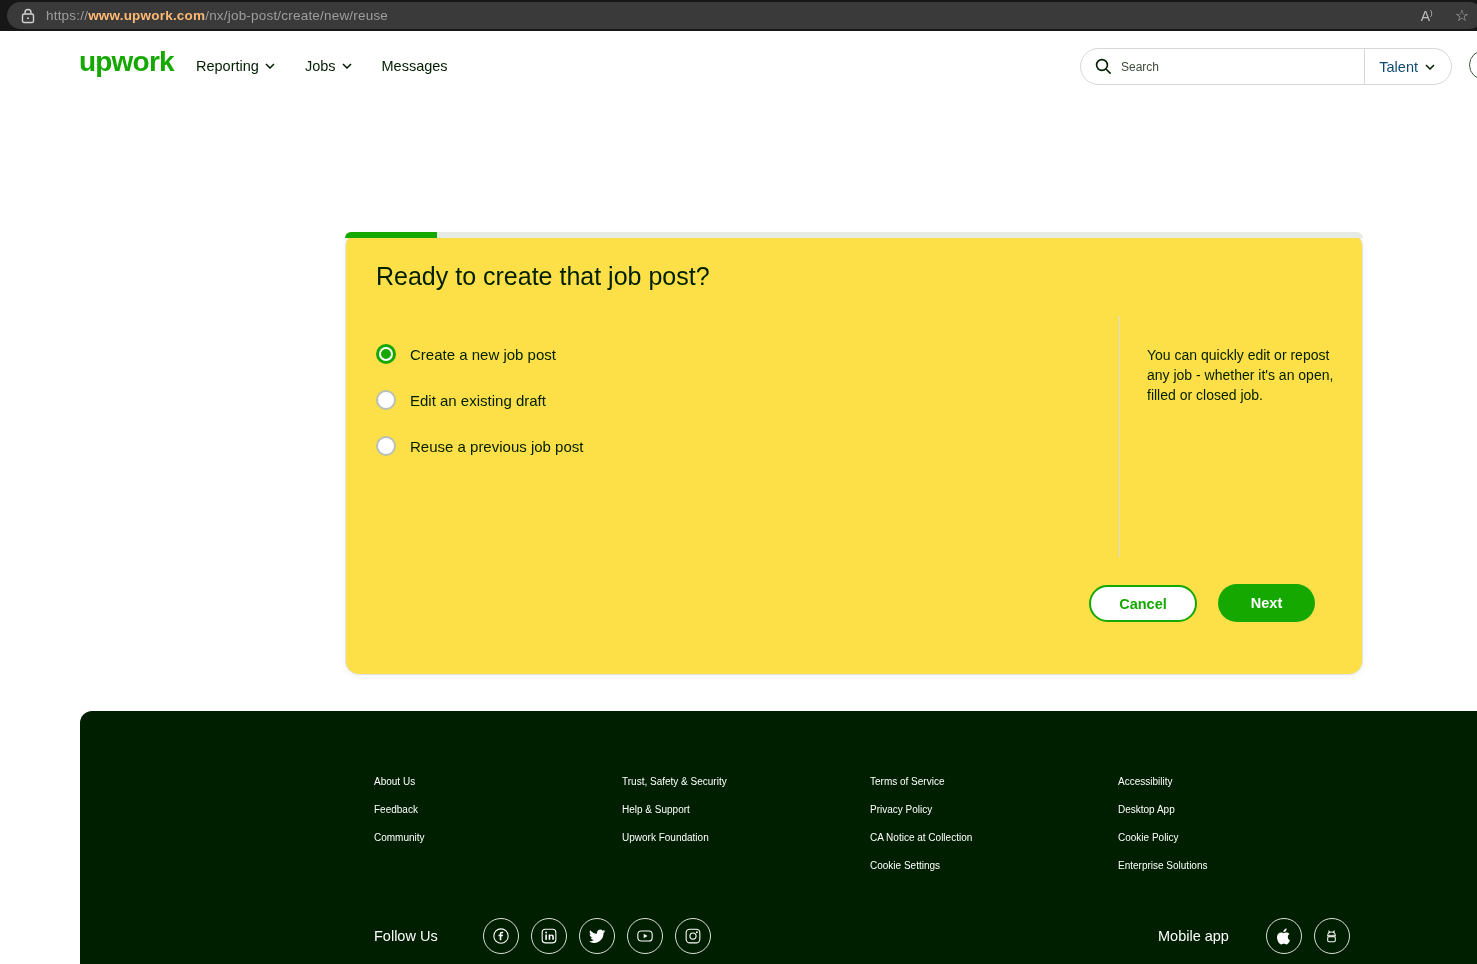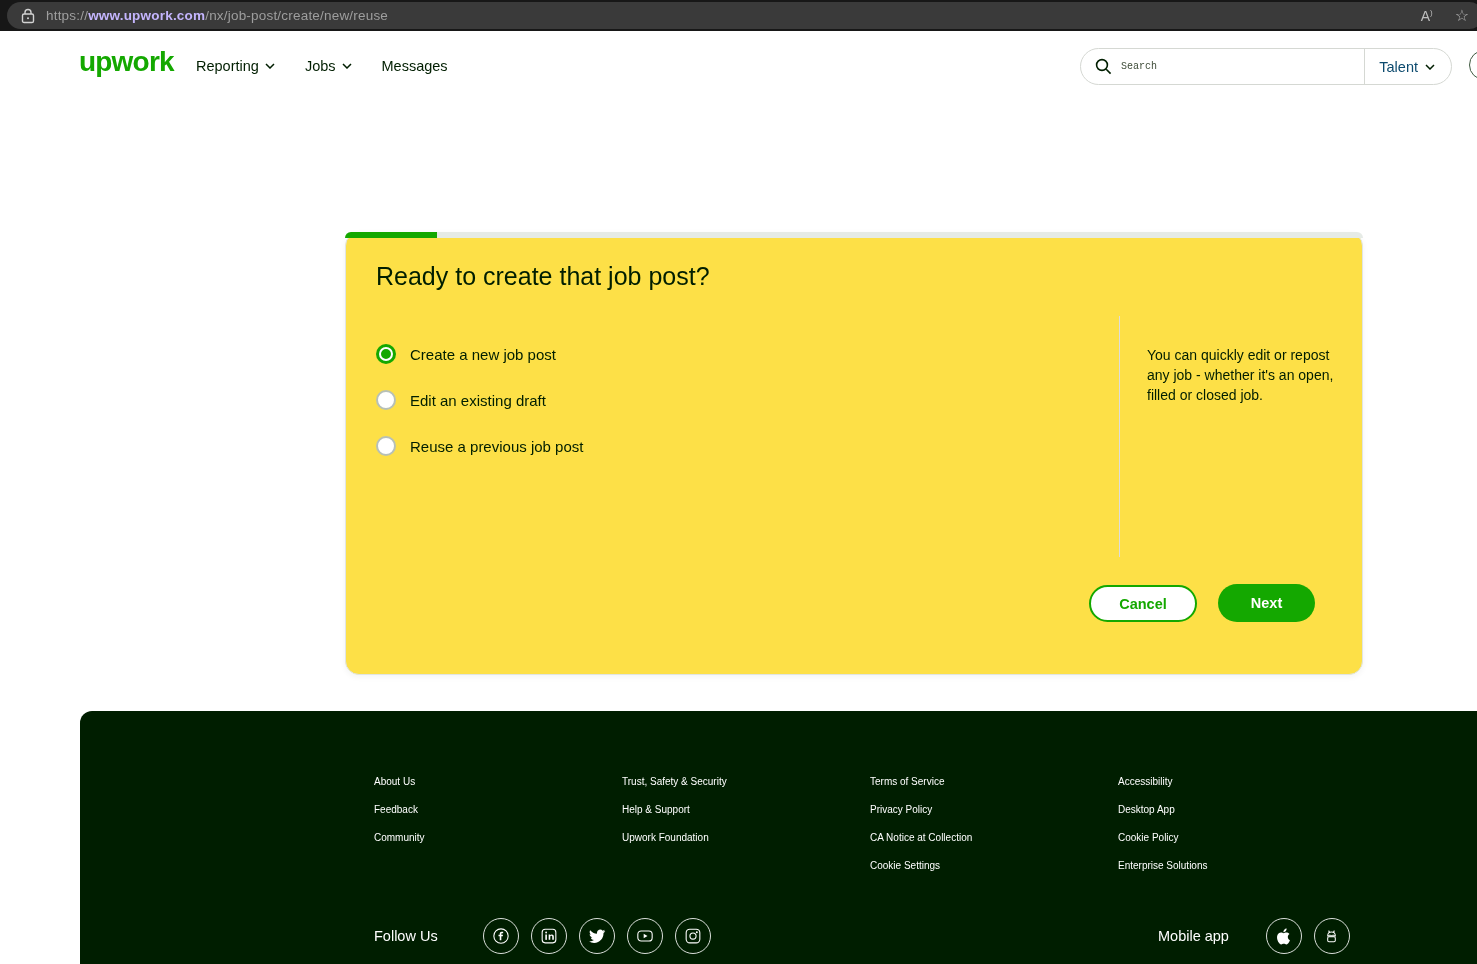--- a/index.html
+++ b/index.html
@@ -6,37 +6,37 @@
   html,body { width:1477px; height:964px; }
   body { font-family:"Liberation Sans", sans-serif; background:#fff; }
   .screen { position:relative; width:1477px; height:964px; overflow:hidden; background:#fff; }
 
   
   .browser-bar { position:absolute; left:0; top:0; width:1477px; height:31px; background:#171717; }
   .address-field { position:absolute; left:7px; top:2px; right:-6px; height:27px;
                    background:#3a3a3a; border-radius:14px; display:flex; align-items:center; }
   .lock-wrap { margin-left:14px; display:flex; align-items:center; }
   .url { margin-left:11px; font-size:13.5px; color:#9e9e9e; letter-spacing:.2px; white-space:nowrap; }
-  .url b { color:#c4b5fd; font-weight:700;margin-top:12px; }
+  .url b { color:#fdba74; font-weight:700;margin-top:12px; }
   .bar-icons { position:absolute; right:14px; top:0; height:27px; display:flex; align-items:center; gap:22px; }
   .readaloud { color:#bdbdbd; font-size:14px; font-weight:400; }
   .readaloud sup { font-size:8px; }
   .star { color:#b5b5b5; font-size:16px; line-height:1; }
 
   
   .site-header { position:absolute; left:0; top:31px; width:1477px; height:70px; background:#fff; }
   .logo { position:absolute; left:79px; top:17px; font-size:28px; font-weight:700; color:#14a800;
           letter-spacing:-0.8px; line-height:1; }
   .main-nav { position:absolute; left:196px; top:0; height:70px; display:flex; gap:30px; }
   .nav-item { display:flex; align-items:center; gap:6px; font-size:14.5px; font-weight:500; color:#001e00; cursor:pointer; }
   .search-pill { position:absolute; left:1080px; top:17px; width:372px; height:37px;
                  border:1px solid #d5d8d3; border-radius:19px; background:#fff;
                  display:flex; align-items:center; }
   .search-left { display:flex; align-items:center; flex:1; height:100%; padding-left:14px; cursor:text; }
-  .search-text { margin-left:9px; font-size:10px; color:#3c4a36;font-family:Liberation Mono, monospace; }
+  .search-text { margin-left:9px; font-size:12px; color:#3c4a36; }
   .pill-divider { width:1px; height:100%; background:#d5d8d3; }
   .talent-drop { display:flex; align-items:center; gap:7px; padding:0 16px 0 14px; height:100%;
                  font-size:14.5px; font-weight:500; color:#0c4a6e; cursor:pointer; }
   .help-partial { position:absolute; left:1469px; top:19px; width:30px; height:30px;
                   border:1.6px solid #3f5a41; border-radius:50%; }
 
   
   .card { position:absolute; left:345px; top:232px; width:1018px; height:443px; background:#fde047;
           border:1px solid #e1e5e1; border-radius:14px; box-shadow:0 2px 6px rgba(0,30,0,.05); }
   .progress-track { position:absolute; left:-1px; top:-1px; width:1018px; height:6px;

